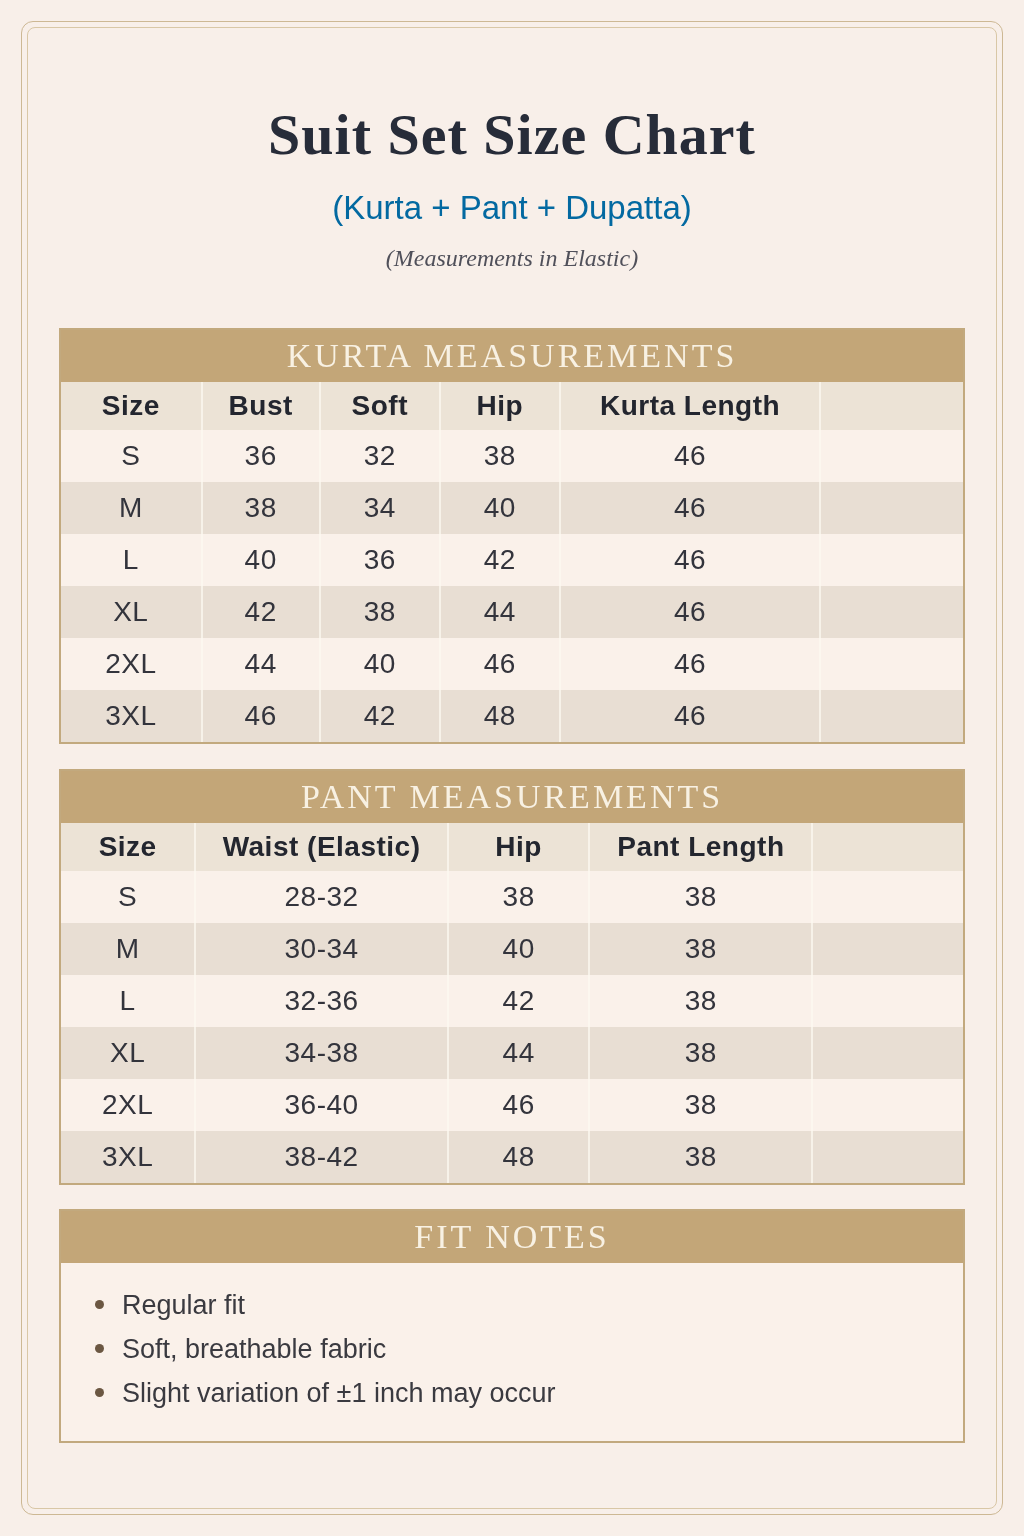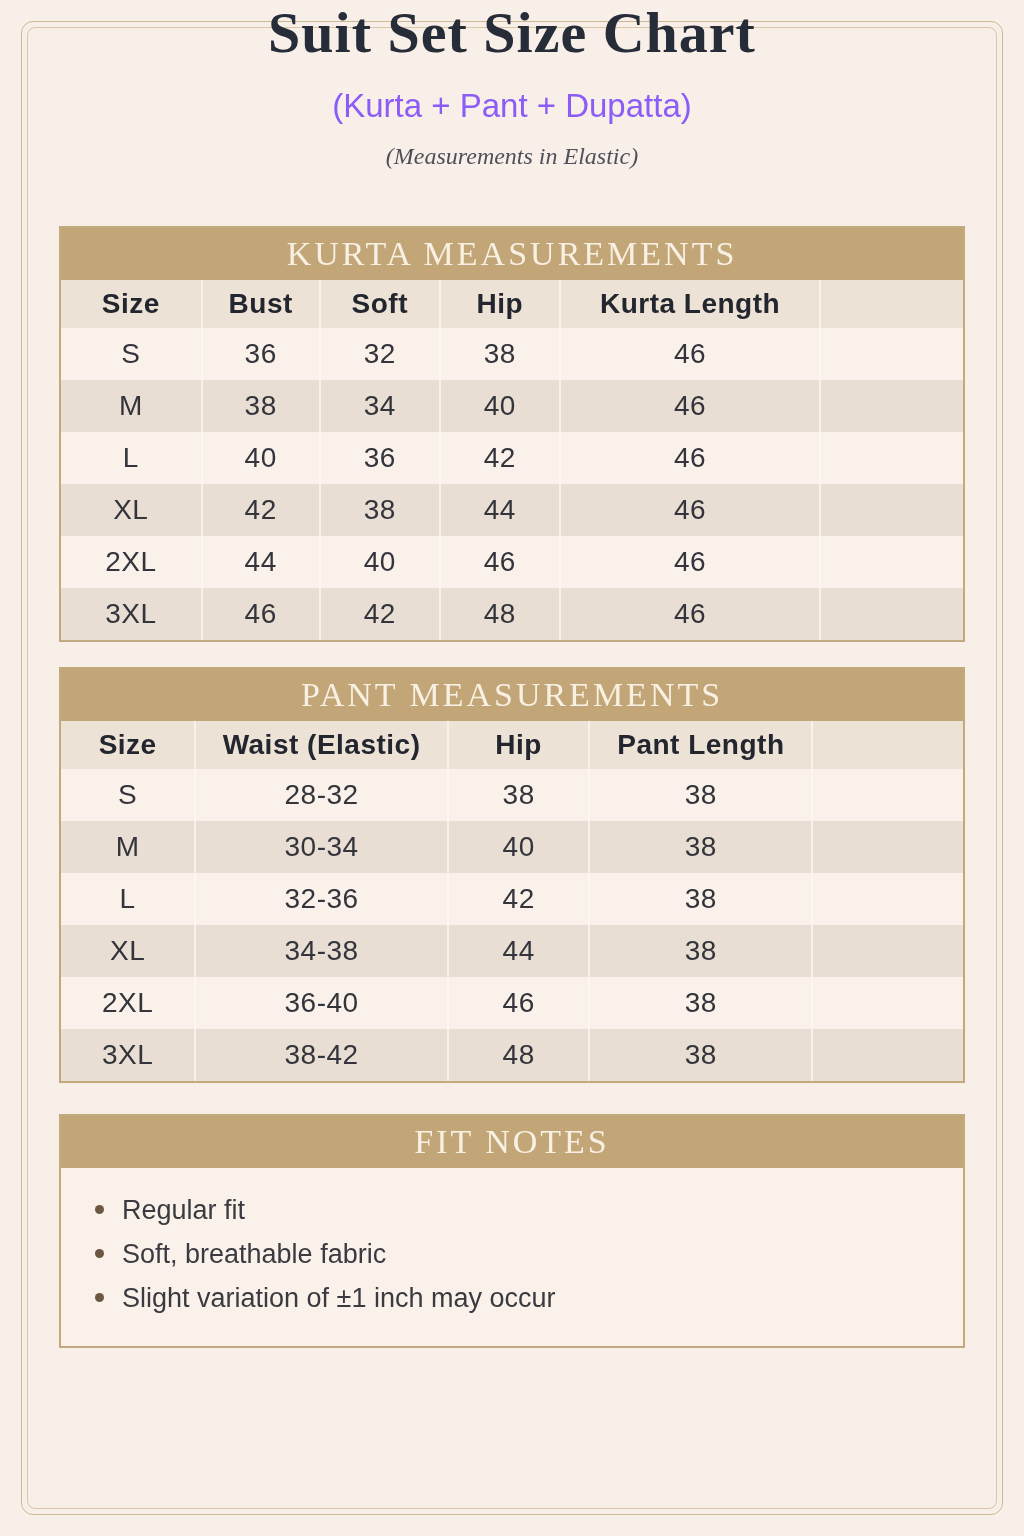--- a/index.html
+++ b/index.html
@@ -36,52 +36,53 @@
   .frame-inner{
     position:absolute;inset:27px;
     border:1px solid #d9c7a6;
     border-radius:8px;
     pointer-events:none;
   }
   .content{
     position:relative;
     width:906px;
     margin:0 auto;
+    padding-top:102px;
   }
   .page-title{
     font-family:"Liberation Serif","DejaVu Serif",serif;
     font-weight:600;
     font-size:58px;
     line-height:1.15;
     letter-spacing:1px;
     color:var(--title-text);
     text-align:center;
   }
   .page-subtitle{
     margin-top:20px;
     font-size:33px;
     font-weight:400;
-    color:#8b5cf6;
+    color:#0369a1;
     text-align:center;
   }
   .page-note{
     margin-top:18px;
     font-family:"Liberation Serif","DejaVu Serif",serif;
     font-style:italic;
     font-size:24px;
     color:var(--muted-text);
     text-align:center;
   }
   section.table-card{
     border:2px solid var(--table-border);
     background:var(--row-base);
   }
   .kurta-card{margin-top:56px;}
   .pant-card{margin-top:25px;}
-  .notes-card{margin-top:31px;}
+  .notes-card{margin-top:24px;}
   .bar{
     height:52px;
     background:var(--accent-bar);
     color:var(--bar-text);
     font-family:"Liberation Serif","DejaVu Serif",serif;
     font-size:34px;
     letter-spacing:3px;
     display:flex;align-items:center;justify-content:center;
   }
   .grid-row{display:grid;}

